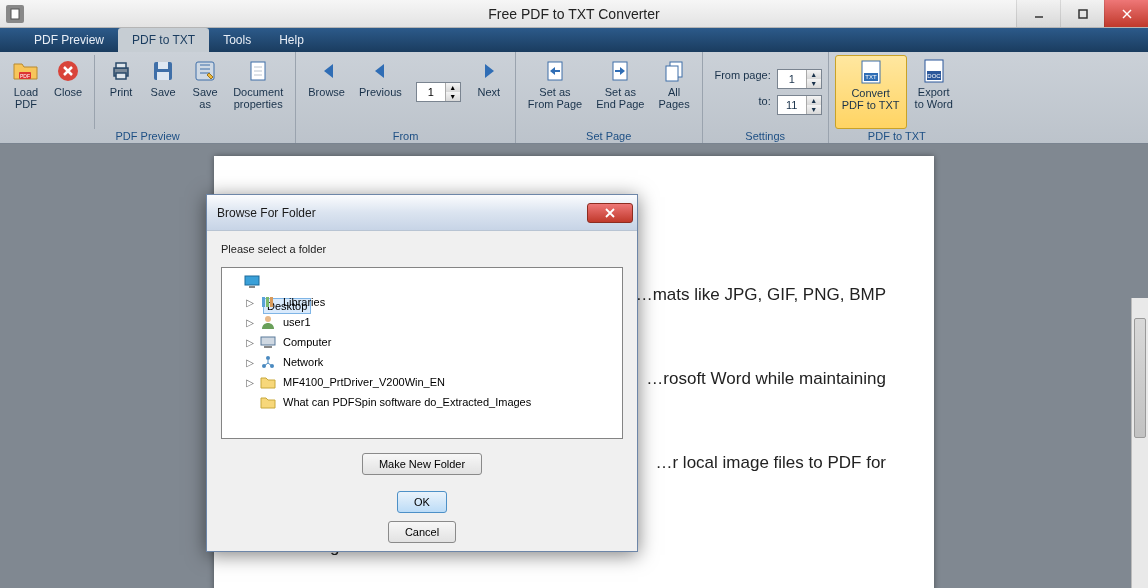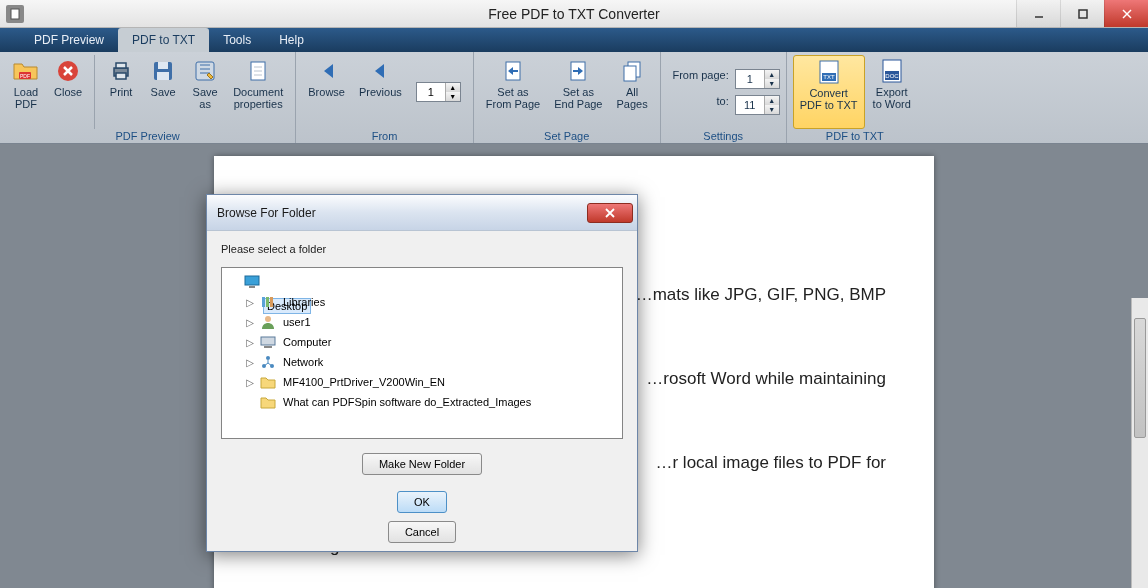--- a/index.html
+++ b/index.html
@@ -190,20 +190,28 @@
         </div>
         <div class="vcenter">
           <div class="spin">
             <div class="val">1</div>
             <div class="arrows">
                 <span>▲</span>
                 <span>▼</span>
               </div>
           </div>
         </div>
+        <div class="rbtn">
+          <div class="ic">
+              <svg width="24" height="24">
+                <path d="M8 5l9 7-9 7z" fill="#2f6db5"></path>
+              </svg>
+            </div>
+          <div class="lbl">Next</div>
+        </div>
       </div>
       <div class="caption">From</div>
     </div>
 
     <div class="group">
       <div class="row">
         <div class="rbtn">
           <div class="ic">
               <svg width="24" height="24">
                 <rect x="5" y="3" width="14" height="18" fill="#fff" stroke="#3f6fa8"></rect>

